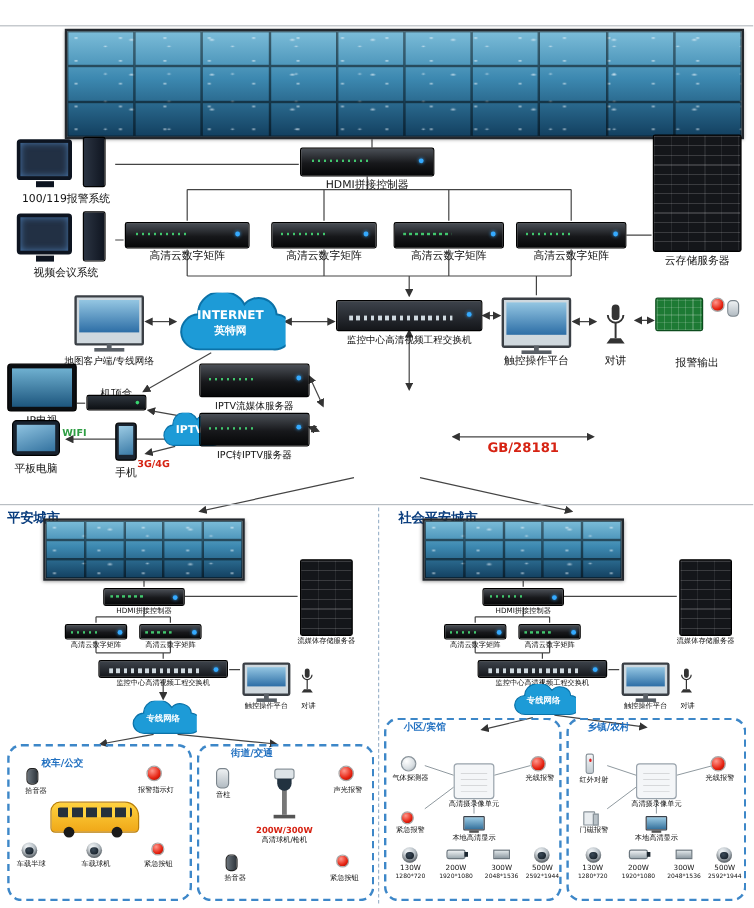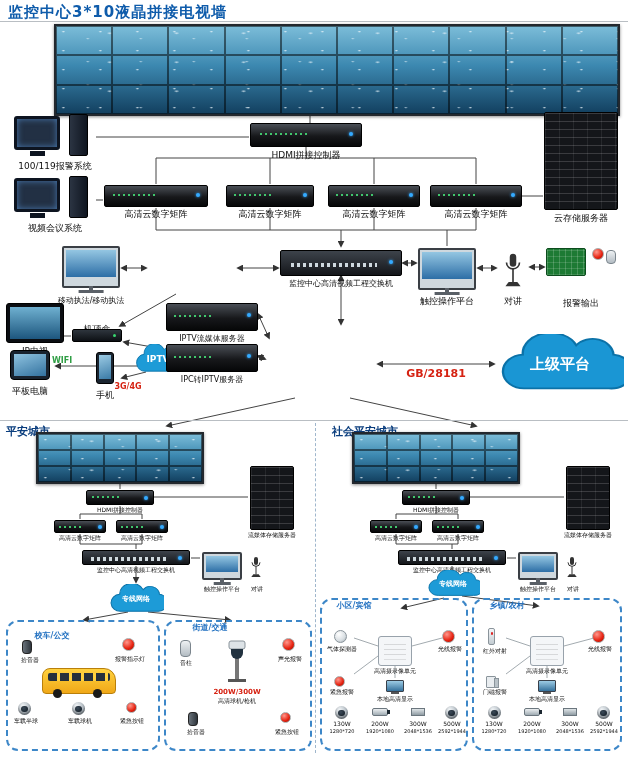--- a/index.html
+++ b/index.html
@@ -120,21 +120,20 @@
       <path d="M378 364 H494"></path>
       <path d="M258 314 L269 338"></path>
       <path d="M258 356 L265 359"></path>
     </g>
     <g stroke="#8a949b" stroke-width="0.8" fill="none">
       <path d="M378 646 L354 638 M412 646 L442 638 M378 656 L354 674 M395 666 V678"></path>
       <path d="M530 646 L506 638 M564 646 L594 638 M530 656 L506 674 M547 666 V678"></path>
     </g>
   </svg>
 
-  <div class="abs bold blue" style="left:8px;top:3px;font-size:15px;letter-spacing:1px">监控中心3*10液晶拼接电视墙</div>
   <div class="hr" style="left:0;top:21px;width:628px;height:1px"></div>
 
   <div class="wall" style="left:54px;top:24px;width:566px;height:92px;grid-template-columns:repeat(10,1fr)">
       <div class="wall-cell"></div>
       <div class="wall-cell"></div>
       <div class="wall-cell"></div>
       <div class="wall-cell"></div>
       <div class="wall-cell"></div>
       <div class="wall-cell"></div>
       <div class="wall-cell"></div>
@@ -197,25 +196,31 @@
     </div>
   <div class="rack" style="left:430px;top:185px;width:92px;height:22px">
       <i></i>
       <b></b>
     </div>
   <div class="lbl f9" style="left:156px;top:209px">高清云数字矩阵</div>
   <div class="lbl f9" style="left:270px;top:209px">高清云数字矩阵</div>
   <div class="lbl f9" style="left:374px;top:209px">高清云数字矩阵</div>
   <div class="lbl f9" style="left:476px;top:209px">高清云数字矩阵</div>
 
+  <div class="cloud" style="left:146px;top:244px;width:92px;height:52px">
+    <svg viewBox="0 0 110 64" preserveAspectRatio="none">
+        <path d="M25 58 a18 18 0 0 1 -2 -36 a24 22 0 0 1 46 -10 a18 18 0 0 1 32 10 a16 16 0 0 1 -4 36 z" fill="#1d9bd7" stroke="#0b72a8" stroke-width="2"></path>
+      </svg>
+    <span style="font-size:10px"><span>INTERNET</span><br><span style="font-size:9px">英特网</span></span>
+  </div>
 
   <div class="mon" style="left:62px;top:246px;width:58px;height:42px">
       <div class="scr"></div>
     </div>
-  <div class="lbl f8" style="left:91px;top:296px">移动执法/移动执法</div>
+  <div class="lbl f8" style="left:91px;top:296px">地图客户端/专线网络</div>
 
   <div class="rack switchbox" style="left:280px;top:250px;width:122px;height:26px">
       <i></i>
       <b></b>
     </div>
   <div class="lbl f8" style="left:341px;top:279px">监控中心高清视频工程交换机</div>
 
   <div class="mon" style="left:418px;top:248px;width:58px;height:42px">
       <div class="scr"></div>
     </div>
@@ -262,26 +267,20 @@
       <b></b>
     </div>
   <div class="lbl f8" style="left:212px;top:334px">IPTV流媒体服务器</div>
   <div class="rack" style="left:166px;top:344px;width:92px;height:28px">
       <i></i>
       <b></b>
     </div>
   <div class="lbl f8" style="left:212px;top:375px">IPC转IPTV服务器</div>
 
   <div class="lbl bold red" style="left:436px;top:368px;font-size:11px">GB/28181</div>
-  <div class="cloud" style="left:496px;top:334px;width:128px;height:60px">
-    <svg viewBox="0 0 110 64" preserveAspectRatio="none">
-        <path d="M25 58 a18 18 0 0 1 -2 -36 a24 22 0 0 1 46 -10 a18 18 0 0 1 32 10 a16 16 0 0 1 -4 36 z" fill="#1a96d4" stroke="#0b72a8" stroke-width="2"></path>
-      </svg>
-    <span style="font-size:15px">上级平台</span>
-  </div>
 
   <div class="hr" style="left:0;top:420px;width:628px;height:1px"></div>
   <div class="vdash" style="left:315px;top:423px;height:330px"></div>
 
   <div class="abs bold navy f11" style="left:6px;top:424px">平安城市</div>
   <div class="wall" style="left:36px;top:432px;width:168px;height:52px;grid-template-columns:repeat(5,1fr)">
       <div class="wall-cell"></div>
       <div class="wall-cell"></div>
       <div class="wall-cell"></div>
       <div class="wall-cell"></div>

